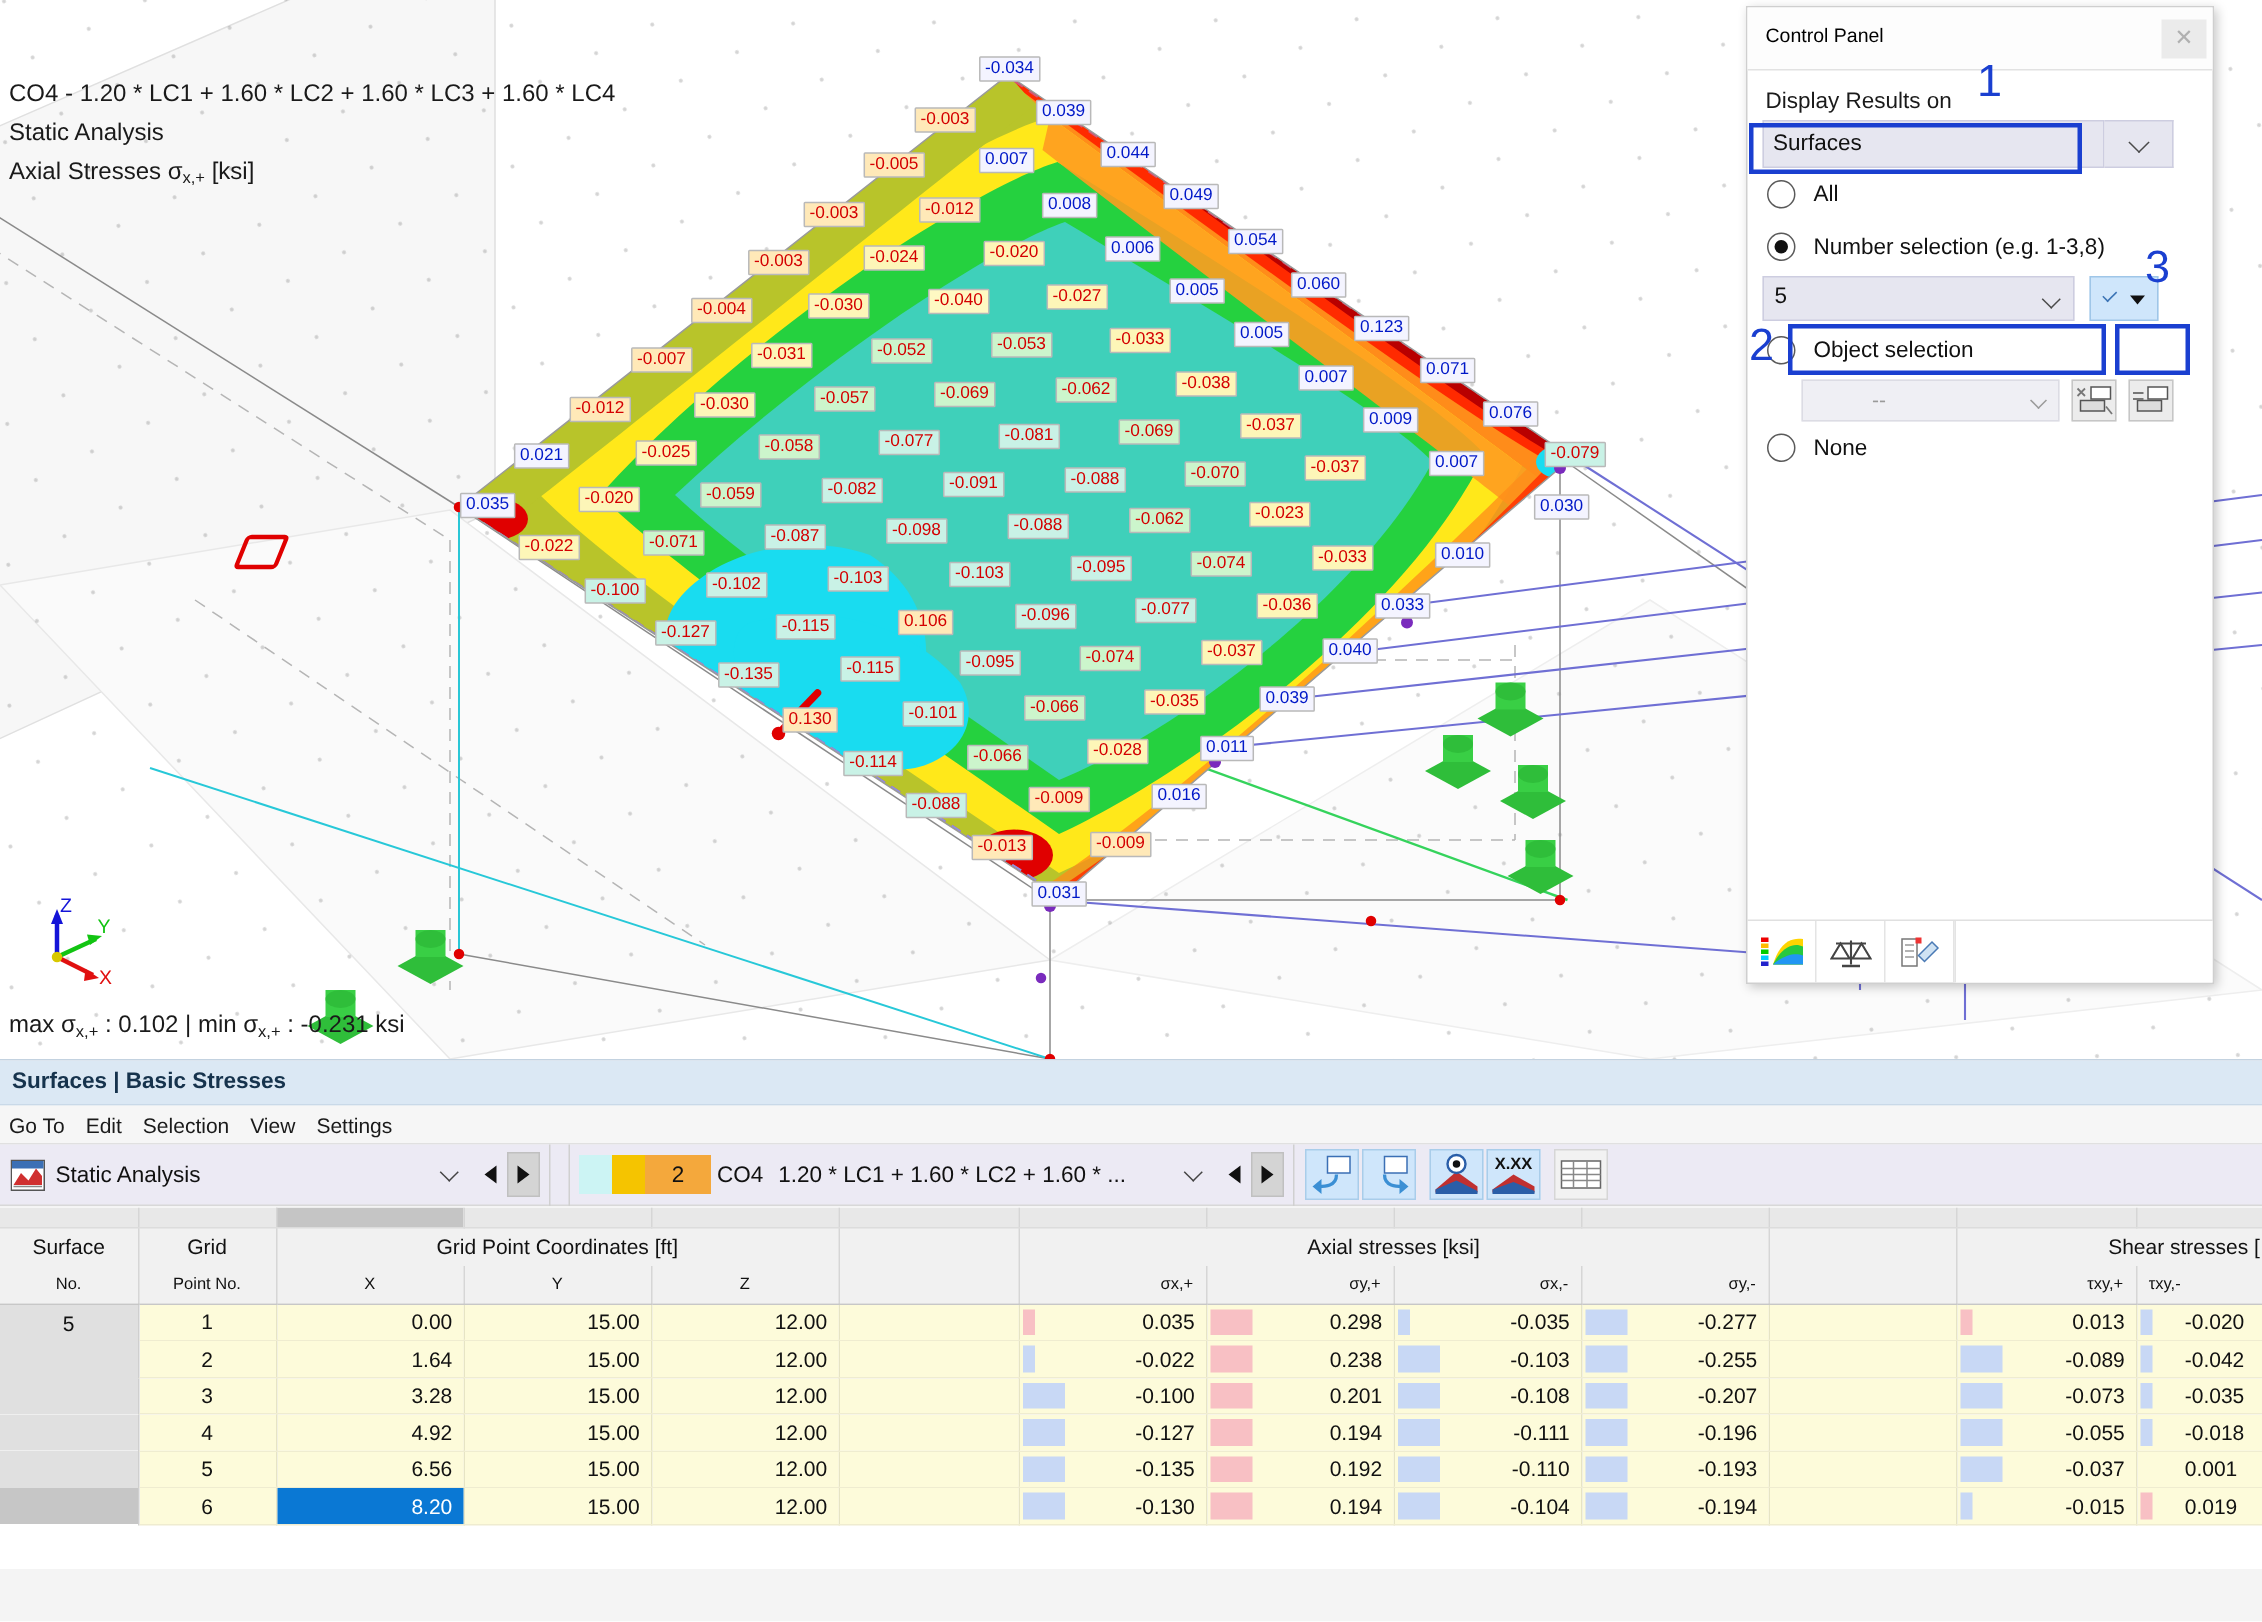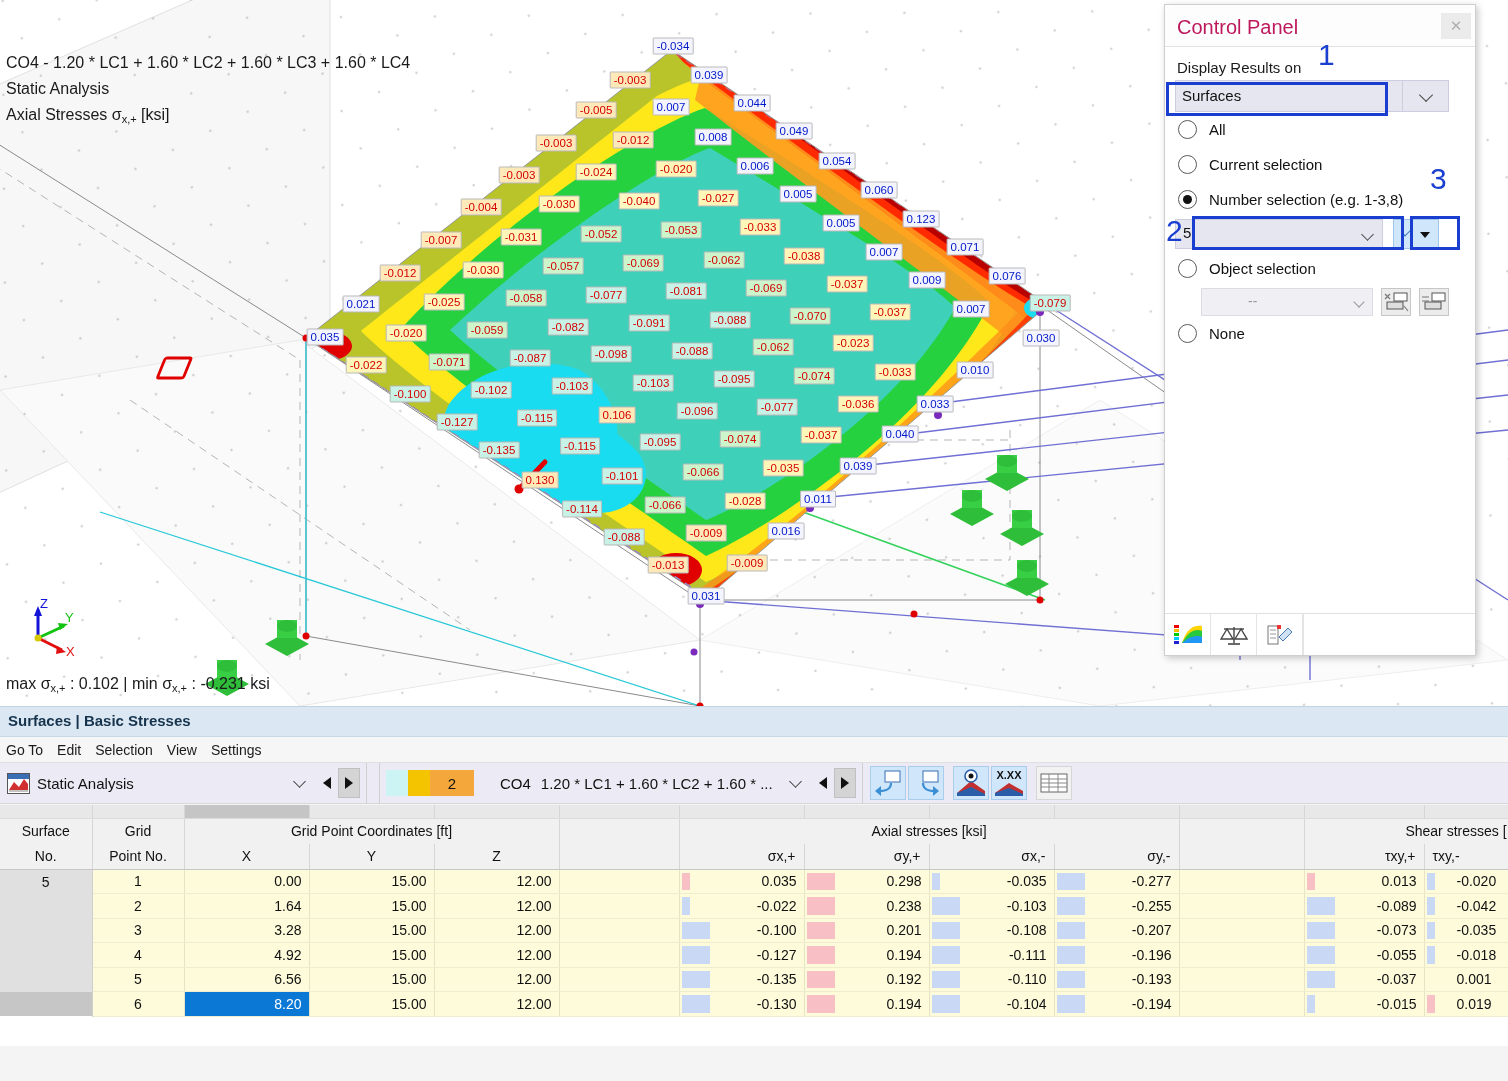--- a/index.html
+++ b/index.html
@@ -55,21 +55,21 @@
     background:#ffffff; border:1px solid #cfcfcf;
     box-shadow:2px 2px 7px rgba(0,0,0,0.22);
     z-index:40;
   }
   #cp-titlebar {
     height:42px; border-bottom:1px solid #e2e2e2; position:relative;
     background:#fdfdfd;
   }
   #cp-title {
     position:absolute; left:12px; top:11px;
-    font-size:20px; color:#be185d;
+    font-size:13px; color:#000000;
   }
   #cp-close {
     position:absolute; right:4px; top:8px; width:30px; height:26px;
     background:#ebebeb; color:#b0b0b0; font-size:15px;
     text-align:center; line-height:26px; cursor:default;
   }
   #cp-body { padding:6px 10px 0 10px; position:relative; }
 
   .cp-lbl { font-size:15px; color:#1a1a1a; margin:6px 0 4px 2px; }
 
@@ -223,21 +223,21 @@
   #grid-wrap { position:absolute; left:0; top:98px; width:1508px; height:241px; overflow:hidden; background:#fff; }
   table.grid { border-collapse:collapse; table-layout:fixed; width:1508px; }
   table.grid td, table.grid th { padding:0; }
   .hdr-strip td { height:13px; background:#e8e8e8; border-right:1px solid #d6d6d6; border-bottom:1px solid #dcdcdc; }
   .hdr-strip td.active { background:#c5c5c5; }
   .hdr1 td {
     height:26px; background:#f1f1f1; font-size:14px; color:#111;
     text-align:center; border-right:1px solid #d6d6d6; vertical-align:middle;
   }
   .hdr2 td {
-    height:25px; background:#f1f1f1; font-size:14px; color:#111;
+    height:25px; background:#f1f1f1; font-size:11px; color:#111;
     text-align:center; border-right:1px solid #d6d6d6;
     border-bottom:1px solid #c7c7c7; vertical-align:middle;
   }
   tr.drow td {
     height:24.5px; font-size:14px; color:#111; background:#fdfbda;
     border-right:1px solid #e6e4c4; border-bottom:1px solid #efecd0;
     text-align:right; padding-right:7px; vertical-align:middle;
     position:relative;
   }
   tr.drow td.c-surface {
@@ -551,24 +551,20 @@
     <div class="cp-combo">
       <div class="field">Surfaces</div>
       <div class="arrow"></div>
     </div>
 
     <div class="radio-row">
       <div class="radio"></div>
       <div class="txt">All</div>
     </div>
 
-    <div class="radio-row">
-      <div class="radio"></div>
-      <div class="txt">Current selection</div>
-    </div>
 
     <div class="radio-row">
       <div class="radio on"></div>
       <div class="txt">Number selection (e.g. 1-3,8)</div>
     </div>
 
     <div id="numsel-row">
       <div id="numsel-box">
         <span id="numsel-val">5</span>
         <span class="arrow2"></span>
@@ -692,21 +688,21 @@
 
     <div class="tb-divider"></div>
 
 
     <div class="tb-divider"></div>
 
     <div class="tb-sel" style="width:470px;">
       <div class="sw" style="background:#ccf4f4;"></div>
       <div class="sw" style="background:#f5c400;"></div>
       <div id="lc-num">2</div>
-      <div class="tb-text" style="margin-left:26px;">CO4</div>
+      <div class="tb-text" style="margin-left:4px;">CO4</div>
       <div class="tb-text" style="margin-left:10px; flex:1;">1.20 * LC1 + 1.60 * LC2 + 1.60 * ...</div>
       <div class="tb-caret"></div>
       <div class="tb-prev">
           <span class="tri-l"></span>
         </div>
       <div class="tb-next">
           <span class="tri-r"></span>
         </div>
     </div>
 

